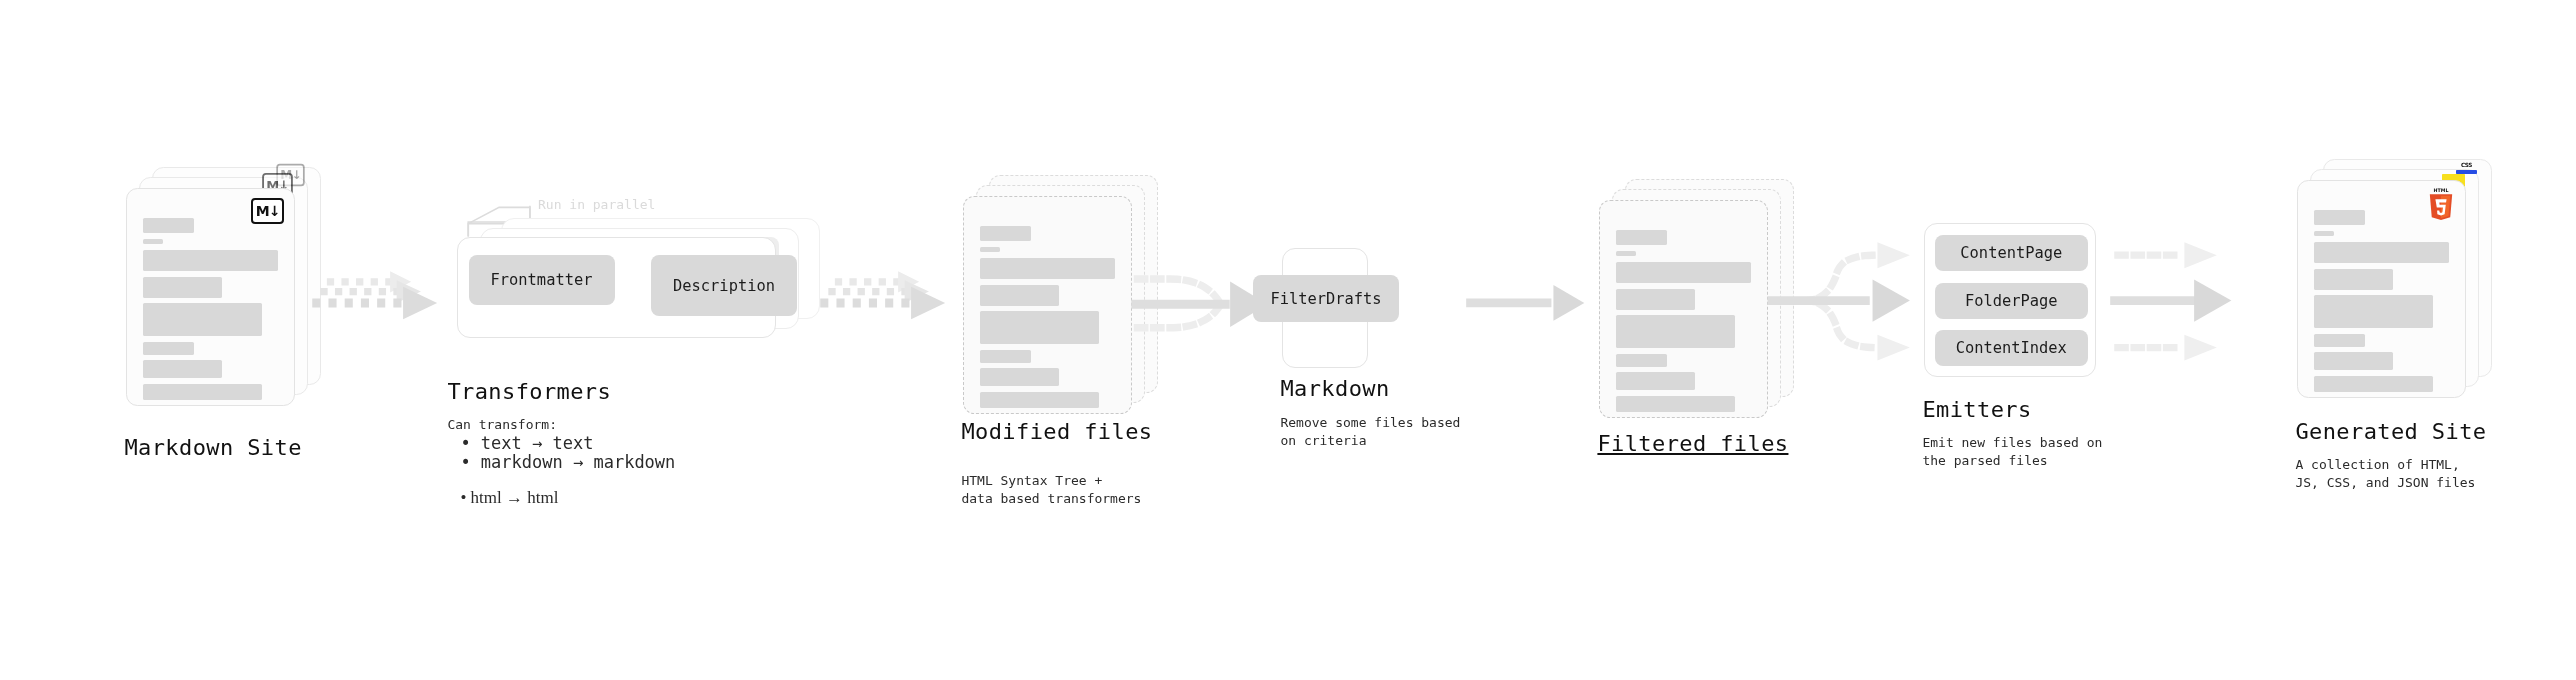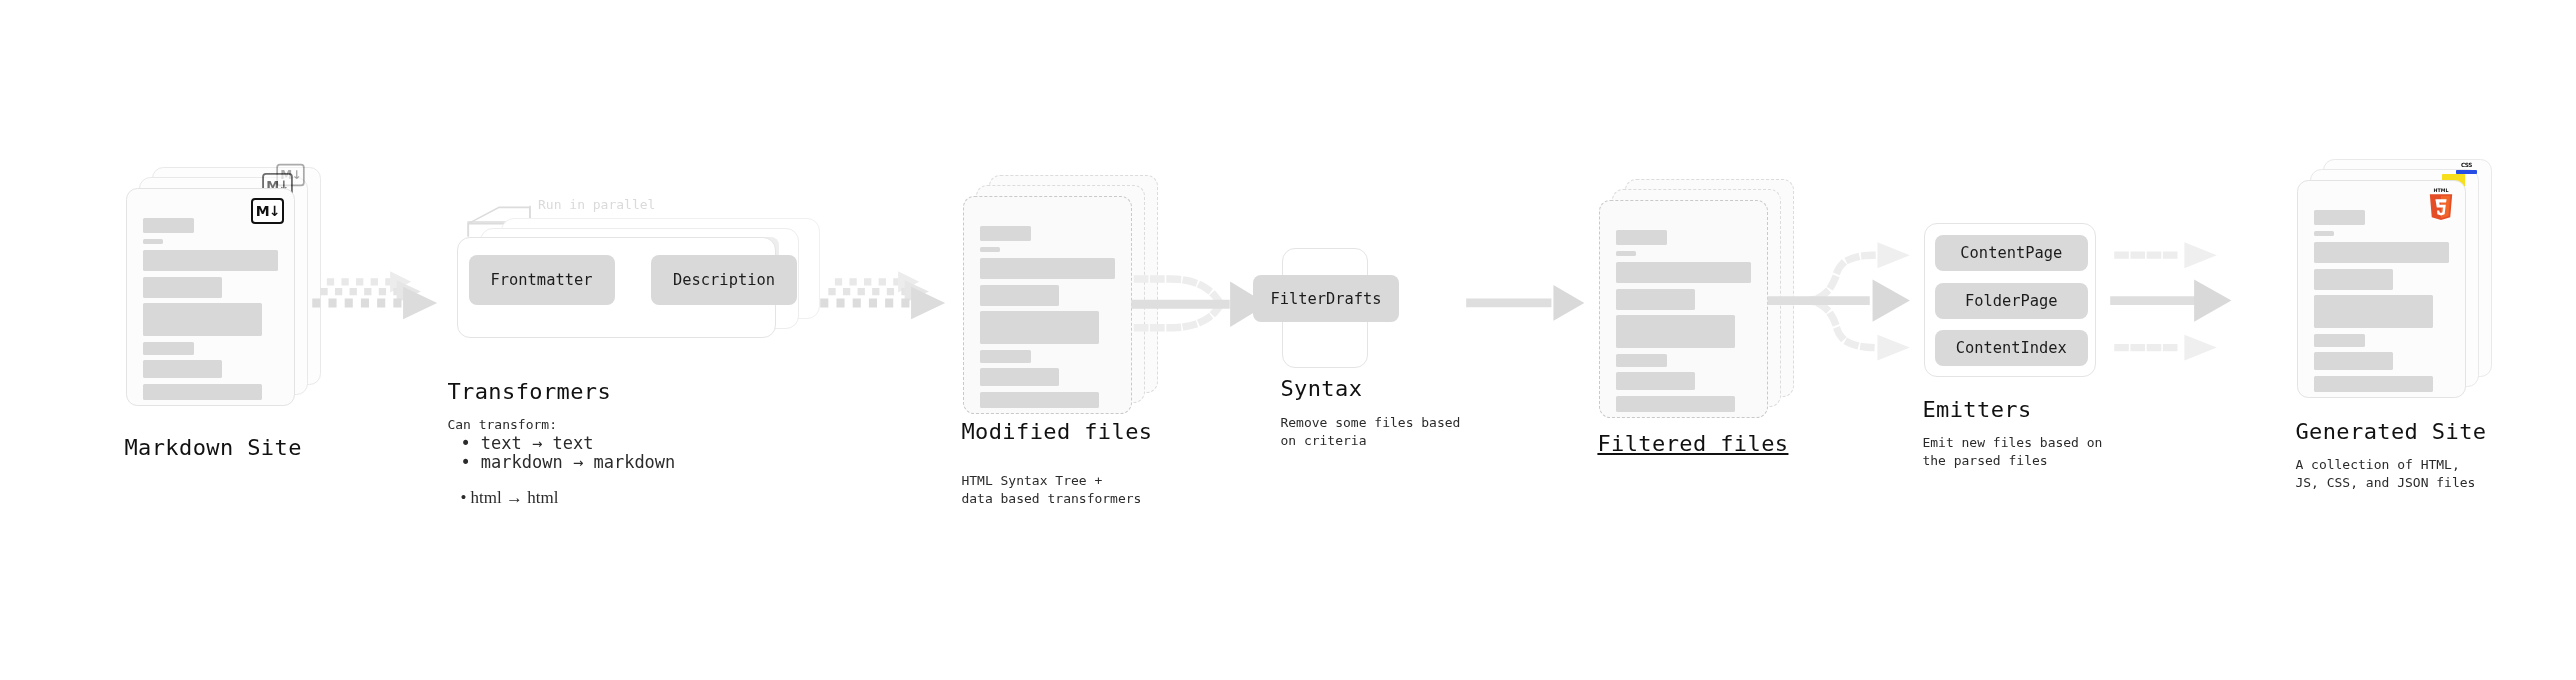--- a/index.html
+++ b/index.html
@@ -164,21 +164,21 @@
         <line x1="0" y1="37" x2="38" y2="37" stroke="#d2d2d2"></line>
         <polygon points="36,32 48,37 36,42" fill="#d2d2d2" stroke="none"></polygon>
       </g>
     </svg>
 
     <div class="group" style="position:absolute;left:8.1px;top:42px;width:319px;height:101px;"></div>
 
     <div class="chip" style="position:absolute;left:19.5px;top:60px;width:146px;height:50px;">
       <span>Frontmatter</span>
     </div>
-    <div class="chip" style="position:absolute;left:202px;top:60px;width:146px;height:50px;">
+    <div class="chip" style="position:absolute;left:202px;top:60px;width:146px;height:61px;">
       <span>Description</span>
     </div>
 
     <div class="title" style="position:absolute;left:-1.6px;top:184px;">Transformers</div>
     <div class="sub" style="position:absolute;left:-1.6px;top:221px;">Can transform:</div>
     <div class="bullets" style="position:absolute;left:11.4px;top:239px;">• text → text</div>
     <div class="bullets" style="position:absolute;left:11.4px;top:258px;">• markdown → markdown</div>
     <div class="bullets" style="position:absolute;left:11.4px;top:294px;font-family:Liberation Serif, serif;">• html → html</div>
   </div>
 
@@ -233,21 +233,21 @@
       <polygon points="118,46 164,74 118,102" fill="#d9d9d9"></polygon>
     </svg>
   </div>
 
   <div class="stage" style="left:1282px;top:248px;">
     <div class="group" style="width:86px;height:120px;">
       <div class="chip" style="position:absolute;left:9.8px;top:26px;width:153px;height:47px;left:-30px;width:146px;">
         <span>FilterDrafts</span>
       </div>
     </div>
-    <div class="title" style="position:absolute;left:-1.6px;top:128px;">Syntax</div>
+    <div class="title" style="position:absolute;left:-1.6px;top:128px;">Markdown</div>
     <div class="sub" style="position:absolute;left:-1.6px;top:166px;">Remove some files based
 on criteria</div>
   </div>
 
   <div class="stage" style="left:1469px;top:280px;">
     <svg width="134" height="49" viewBox="0 0 165 60">
       <g fill="none" stroke="#dedede" stroke-width="11" stroke-dasharray="10 11" stroke-linecap="square">
         <line x1="2" y1="28" x2="100" y2="28"></line>
       </g>
       <polygon points="104,6 142,28 104,50" fill="#d9d9d9"></polygon>

